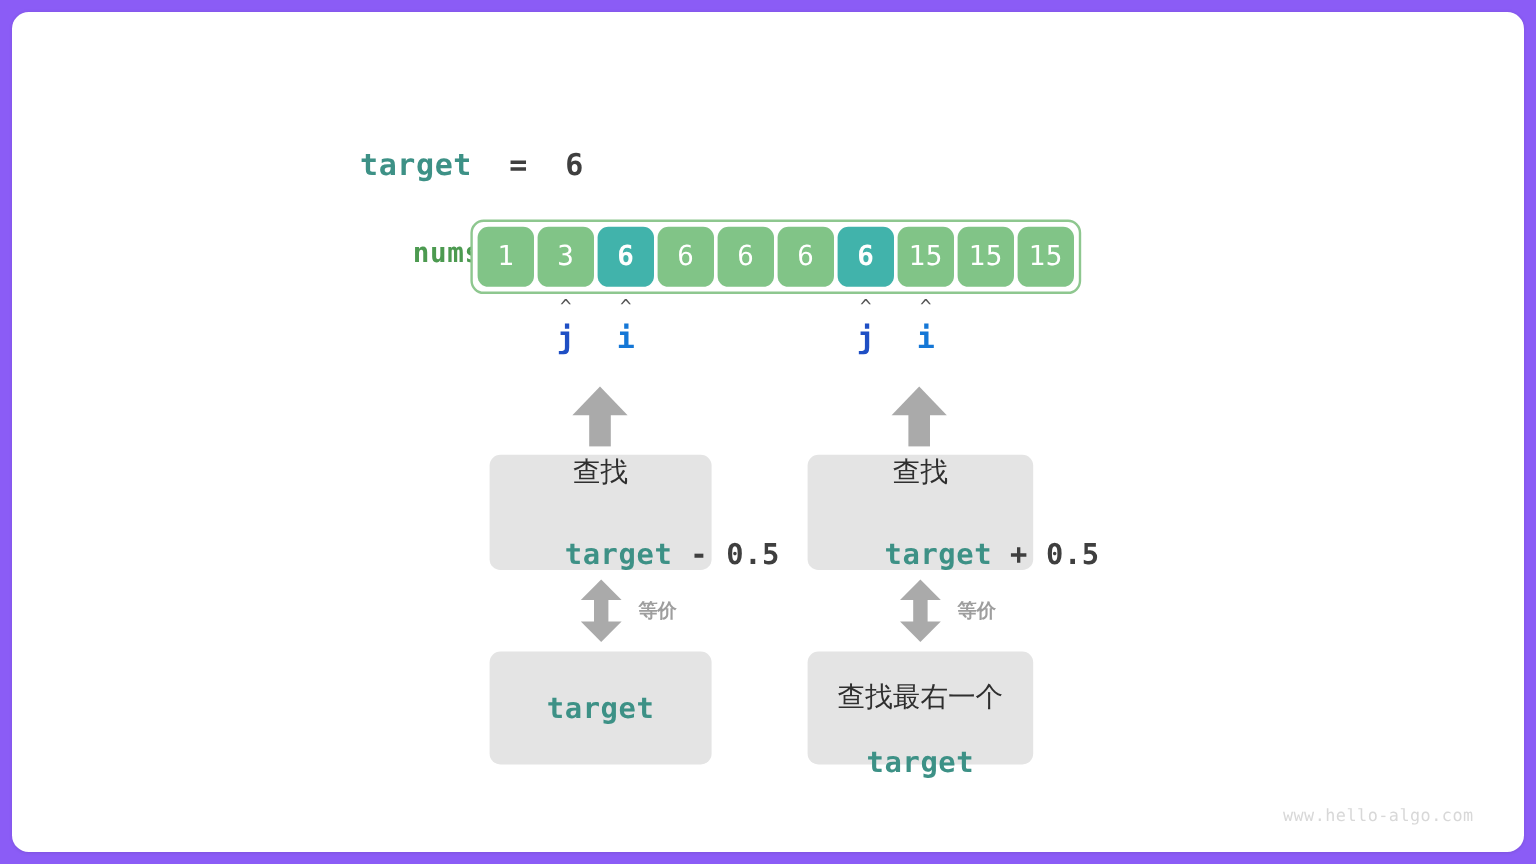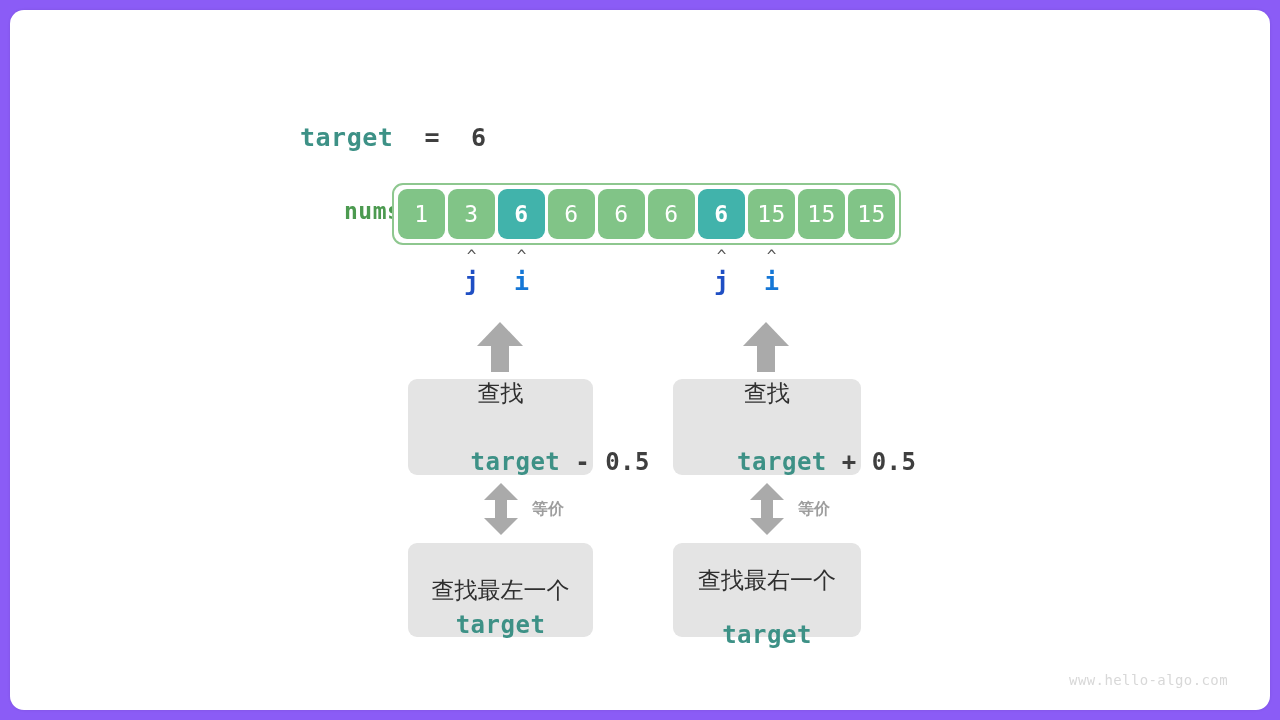--- a/index.html
+++ b/index.html
@@ -299,21 +299,20 @@
     <div class="equiv" style="left:522px; top:486px;">等价</div>
 
     <div class="dbl-arrow" style="left:740px; top:473px;">
       <div class="d-head-up"></div>
       <div class="d-shaft"></div>
       <div class="d-head-dn"></div>
     </div>
     <div class="equiv" style="left:788px; top:486px;">等价</div>
 
     <div class="gbox" style="left:398px; top:533px; width:185px; height:94px;">
-      <div class="line1">查找最左一个</div>
       <div class="line2 kw-teal">target</div>
     </div>
 
     <div class="gbox" style="left:663px; top:533px; width:188px; height:94px;gap:20px;">
       <div class="line1">查找最右一个</div>
       <div class="line2 kw-teal">target</div>
     </div>
 
     <div id="watermark">www.hello-algo.com</div>
 

